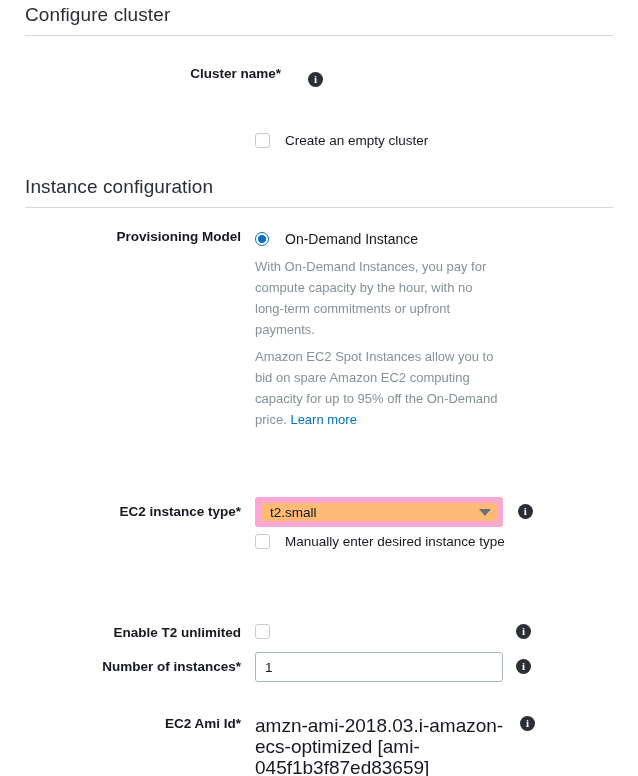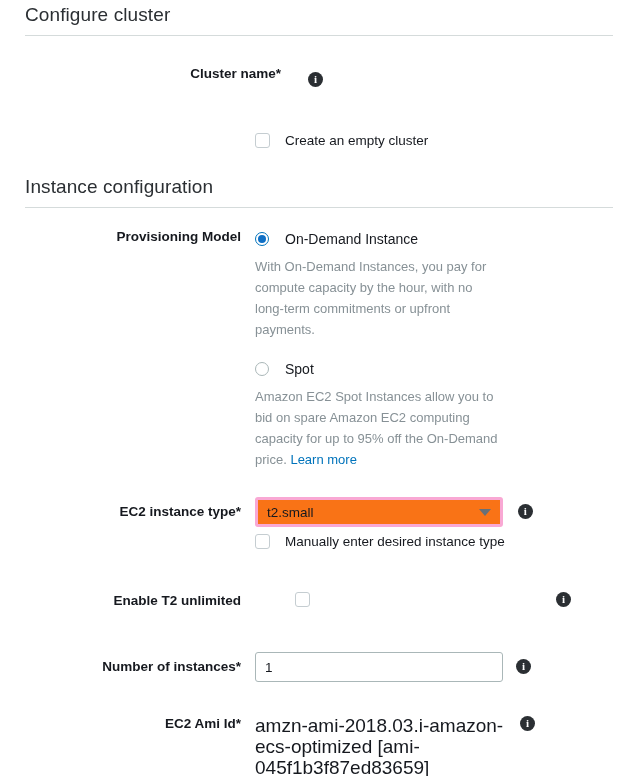--- a/index.html
+++ b/index.html
@@ -111,23 +111,23 @@
   
   .select-shell {
     position: relative;
     width: 248px;
     height: 30px;
   }
   .select-box {
     width: 248px;
     height: 30px;
     box-sizing: border-box;
-    border: 3px solid #f9a8d4;
+    border: 6px solid #f9a8d4;
     border-radius: 3px;
-    background: #f97316;
+    background: #fdba74;
     font-size: 13.5px;
     color: #16191f;
     padding: 0 9px;
     display: flex;
     align-items: center;
   }
   .select-arrow {
     position: absolute;
     right: 12px;
     top: 12px;
@@ -270,24 +270,20 @@
   <div class="label-col">Provisioning Model</div>
   <div class="field-col">
     <div class="control-stack">
 
       <div class="radio-row">
         <div class="radio checked"></div>
         <div class="radio-label">On-Demand Instance</div>
       </div>
       <div class="option-desc">With On-Demand Instances, you pay for compute capacity by the hour, with no long-term commitments or upfront payments.</div>
 
-      <div class="radio-row" style="margin-top:18px;">
-        <div class="radio"></div>
-        <div class="radio-label">Spot</div>
-      </div>
       <div class="option-desc"><span>Amazon EC2 Spot Instances allow you to bid on spare Amazon EC2 computing capacity for up to 95% off the On-Demand price. </span><a href="#">Learn more</a></div>
 
     </div>
   </div>
 </div>
 
 <div class="row abs" style="top:497px; left:0; right:0;">
   <div class="label-col" style="padding-top:6px;">EC2 instance type*</div>
   <div class="field-col">
     <div class="control-stack">
@@ -299,21 +295,21 @@
       </div>
       <div class="check-row" style="margin-top:7px;">
         <div class="checkbox"></div>
         <div class="check-label">Manually enter desired instance type</div>
       </div>
     </div>
     <div class="info-icon align-input">i</div>
   </div>
 </div>
 
-<div class="row abs" style="top:592px; left:0; right:0;gap:40px;">
+<div class="row abs" style="top:624px; left:0; right:0;">
   <div class="label-col">Enable T2 unlimited</div>
   <div class="field-col">
     <div style="width:248px;">
       <div class="checkbox"></div>
     </div>
     <div class="info-icon" style="margin-top:0;">i</div>
   </div>
 </div>
 
 <div class="row abs" style="top:652px; left:0; right:0;">

